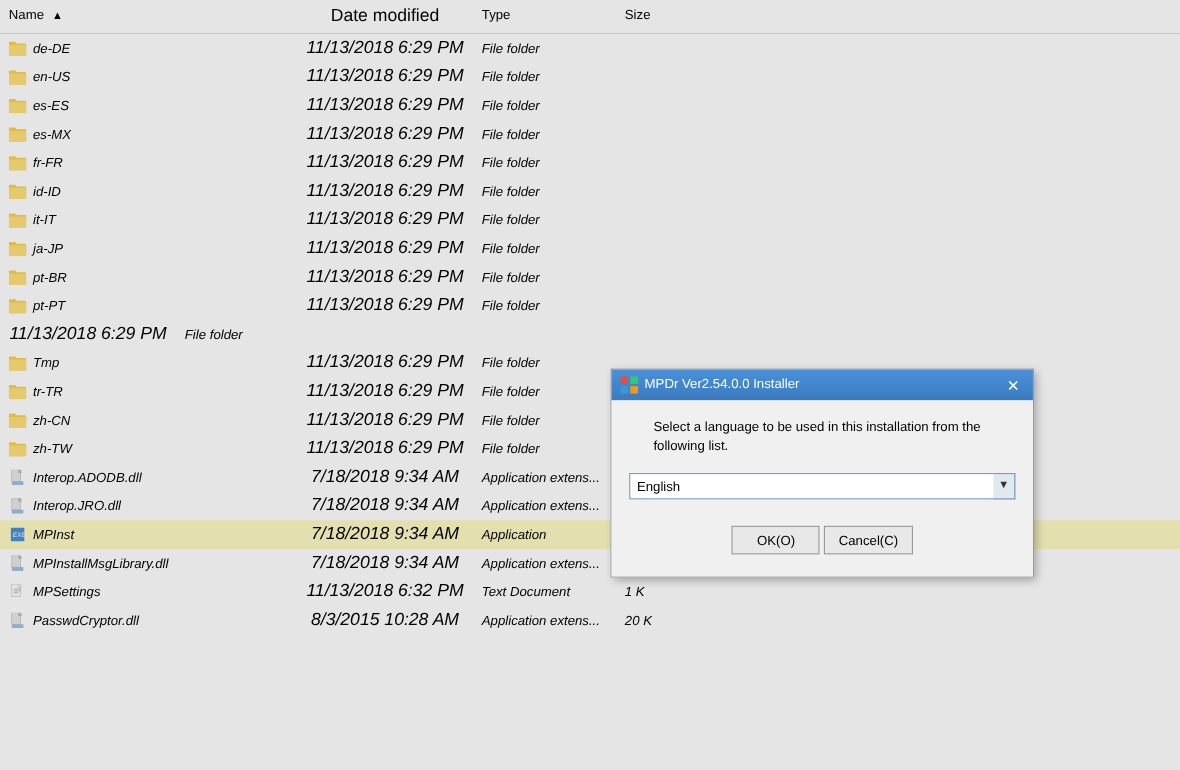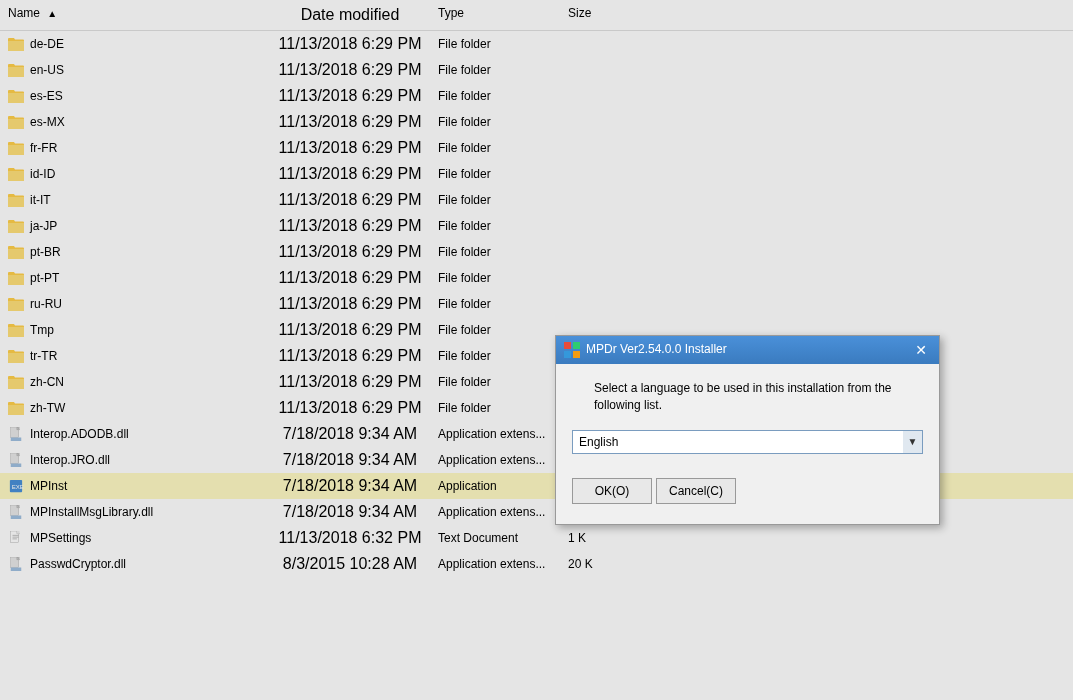--- a/index.html
+++ b/index.html
@@ -37,21 +37,21 @@
     .col-type { width: 130px; padding: 2px 8px; color: #000; font-size: 12px; }
     .col-size { width: 80px; padding: 2px 8px; color: #000; font-size: 12px; }
 
     .sort-arrow {
       display: inline-block;
       margin-left: 4px;
       font-size: 10px;
     }
 
     
-    .file-list { width: 100%; }
+    .file-list { width: 100%; font-style: italic; }
 
     .file-row {
       display: flex;
       align-items: center;
       padding: 2px 0;
       cursor: default;
       min-height: 20px;
     }
 
     .file-row .col-name {
@@ -163,20 +163,21 @@
       display: flex;
       align-items: center;
       justify-content: center;
       font-size: 10px;
       color: #333;
       pointer-events: none;
     }
 
     .dialog-buttons {
       display: flex;
+      justify-content: center;
       gap: 4px;
       padding: 8px 0 12px 0;
     }
 
     .dialog-btn {
       min-width: 80px;
       padding: 5px 12px;
       font-size: 12px;
       background: #e8e8e8;
       border: 1px solid #999;
@@ -325,27 +326,20 @@
         <path d="M0 2 Q0 1 1 1 L6 1 L7 2.5 L15 2.5 Q16 2.5 16 3.5 L16 13 Q16 14 15 14 L1 14 Q0 14 0 13Z" fill="#FFD04B"></path>
         <path d="M0 4 L16 4 L16 13 Q16 14 15 14 L1 14 Q0 14 0 13Z" fill="#FFE07A"></path>
       </svg></span>
         <span>pt-PT</span>
       </div>
       <div class="col-date">11/13/2018 6:29 PM</div>
       <div class="col-type">File folder</div>
       <div class="col-size"></div>
     </div>
       <div class="file-row">
-      <div class="col-name">
-        <span class="icon-folder"><svg width="16" height="14" viewBox="0 0 16 14">
-        <path d="M0 2 Q0 1 1 1 L6 1 L7 2.5 L15 2.5 Q16 2.5 16 3.5 L16 13 Q16 14 15 14 L1 14 Q0 14 0 13Z" fill="#FFD04B"></path>
-        <path d="M0 4 L16 4 L16 13 Q16 14 15 14 L1 14 Q0 14 0 13Z" fill="#FFE07A"></path>
-      </svg></span>
-        <span>ru-RU</span>
-      </div>
       <div class="col-date">11/13/2018 6:29 PM</div>
       <div class="col-type">File folder</div>
       <div class="col-size"></div>
     </div>
       <div class="file-row">
       <div class="col-name">
         <span class="icon-folder"><svg width="16" height="14" viewBox="0 0 16 14">
         <path d="M0 2 Q0 1 1 1 L6 1 L7 2.5 L15 2.5 Q16 2.5 16 3.5 L16 13 Q16 14 15 14 L1 14 Q0 14 0 13Z" fill="#FFD04B"></path>
         <path d="M0 4 L16 4 L16 13 Q16 14 15 14 L1 14 Q0 14 0 13Z" fill="#FFE07A"></path>
       </svg></span>

